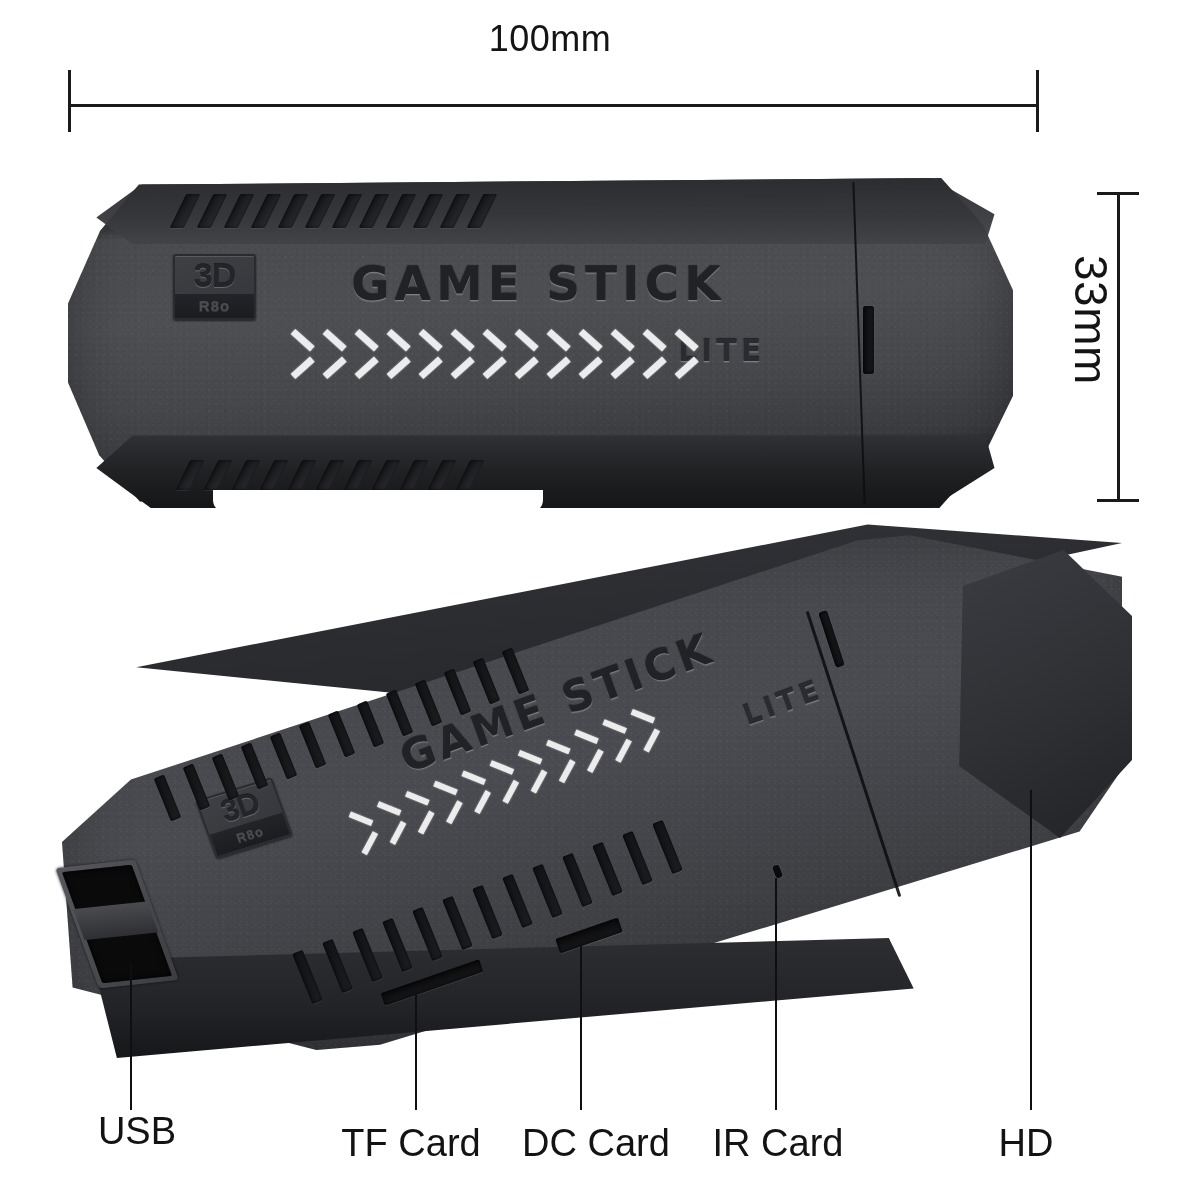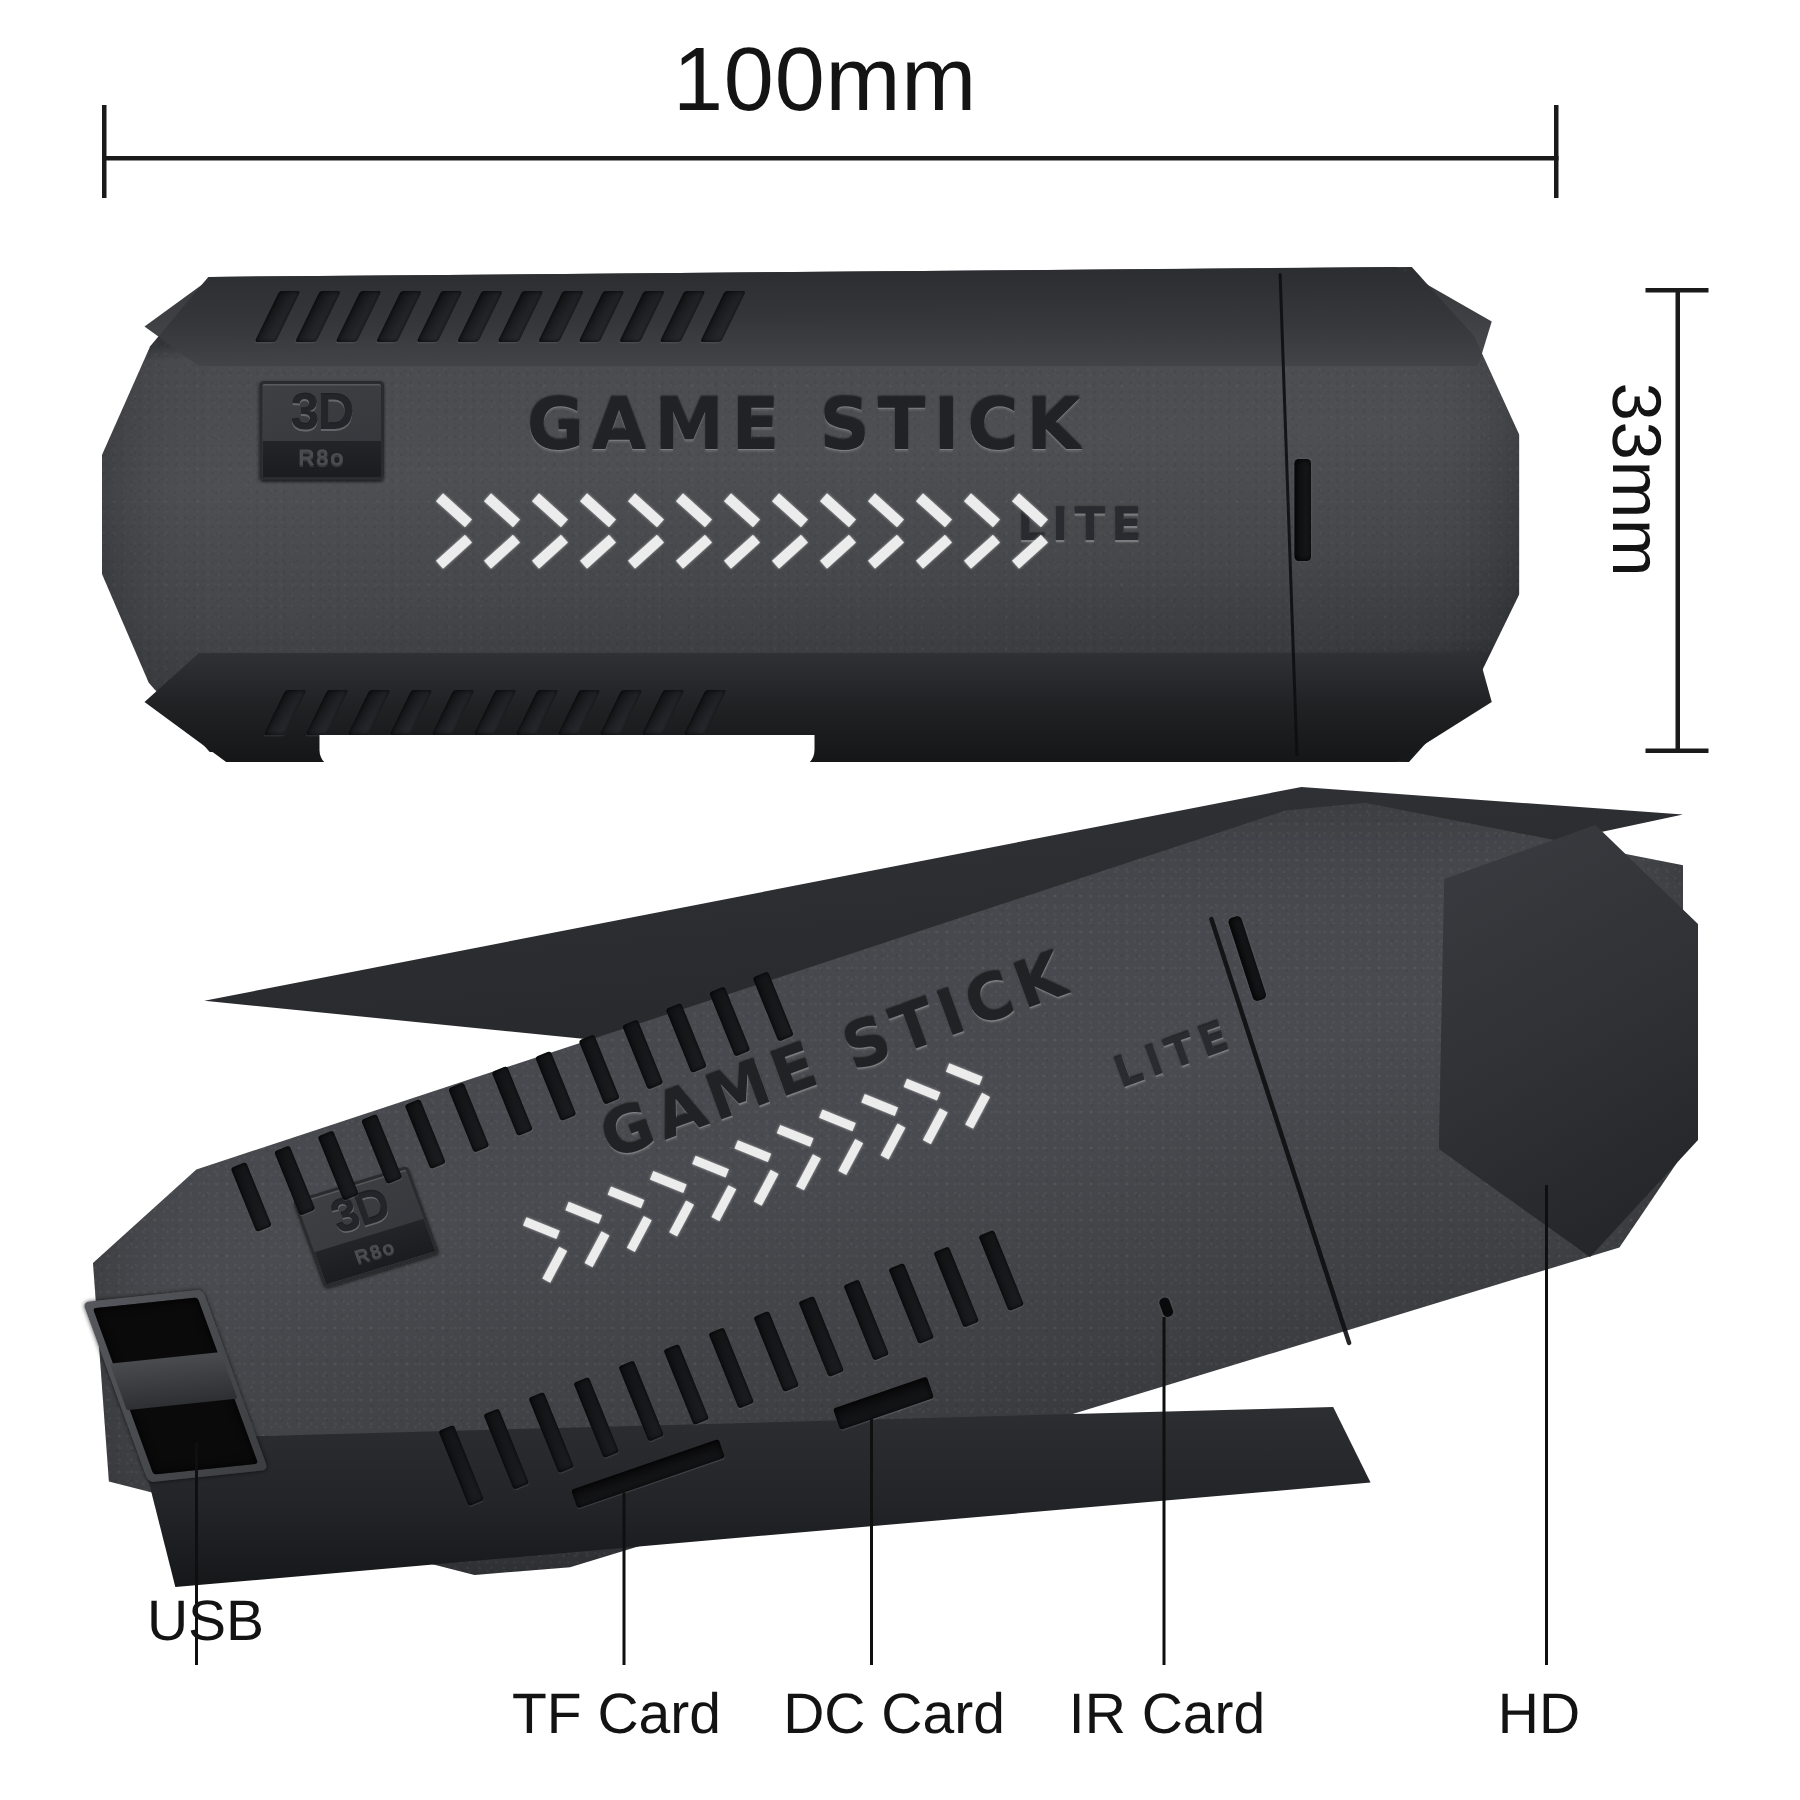--- a/index.html
+++ b/index.html
@@ -15,21 +15,21 @@
   
   .dim-text{
     position:absolute;
     color:#141414;
     font-weight:400;
     white-space:nowrap;
     letter-spacing:.5px;
   }
   #dim-width-text{
     left:0;top:18px;width:1100px;text-align:center;
-    font-size:60px;
+    font-size:36px;
   }
   #dim-height-text{
     left:1118px;top:255px;
     font-size:46px;
     transform:rotate(90deg);
     transform-origin:left top;
   }
   .dline-h{position:absolute;height:3px;background:#1a1a1a;}
   .dline-v{position:absolute;width:3px;background:#1a1a1a;}
 
@@ -469,19 +469,19 @@
 
     <div class="pinhole" style="left:712px;top:345px;"></div>
   </div>
 
   <div class="leader" style="left:130px;top:962px;height:148px;"></div>
   <div class="leader" style="left:415px;top:995px;height:115px;"></div>
   <div class="leader" style="left:580px;top:945px;height:165px;"></div>
   <div class="leader" style="left:775px;top:878px;height:232px;"></div>
   <div class="leader" style="left:1030px;top:790px;height:320px;"></div>
 
-  <div class="callout" style="left:137px;top:1060px;">USB</div>
+  <div class="callout" style="left:137px;top:1110px;">USB</div>
   <div class="callout" style="left:411px;top:1122px;">TF Card</div>
   <div class="callout" style="left:596px;top:1122px;">DC Card</div>
   <div class="callout" style="left:778px;top:1122px;">IR Card</div>
   <div class="callout" style="left:1026px;top:1122px;">HD</div>
 
 </div>
 
 </body></html>

